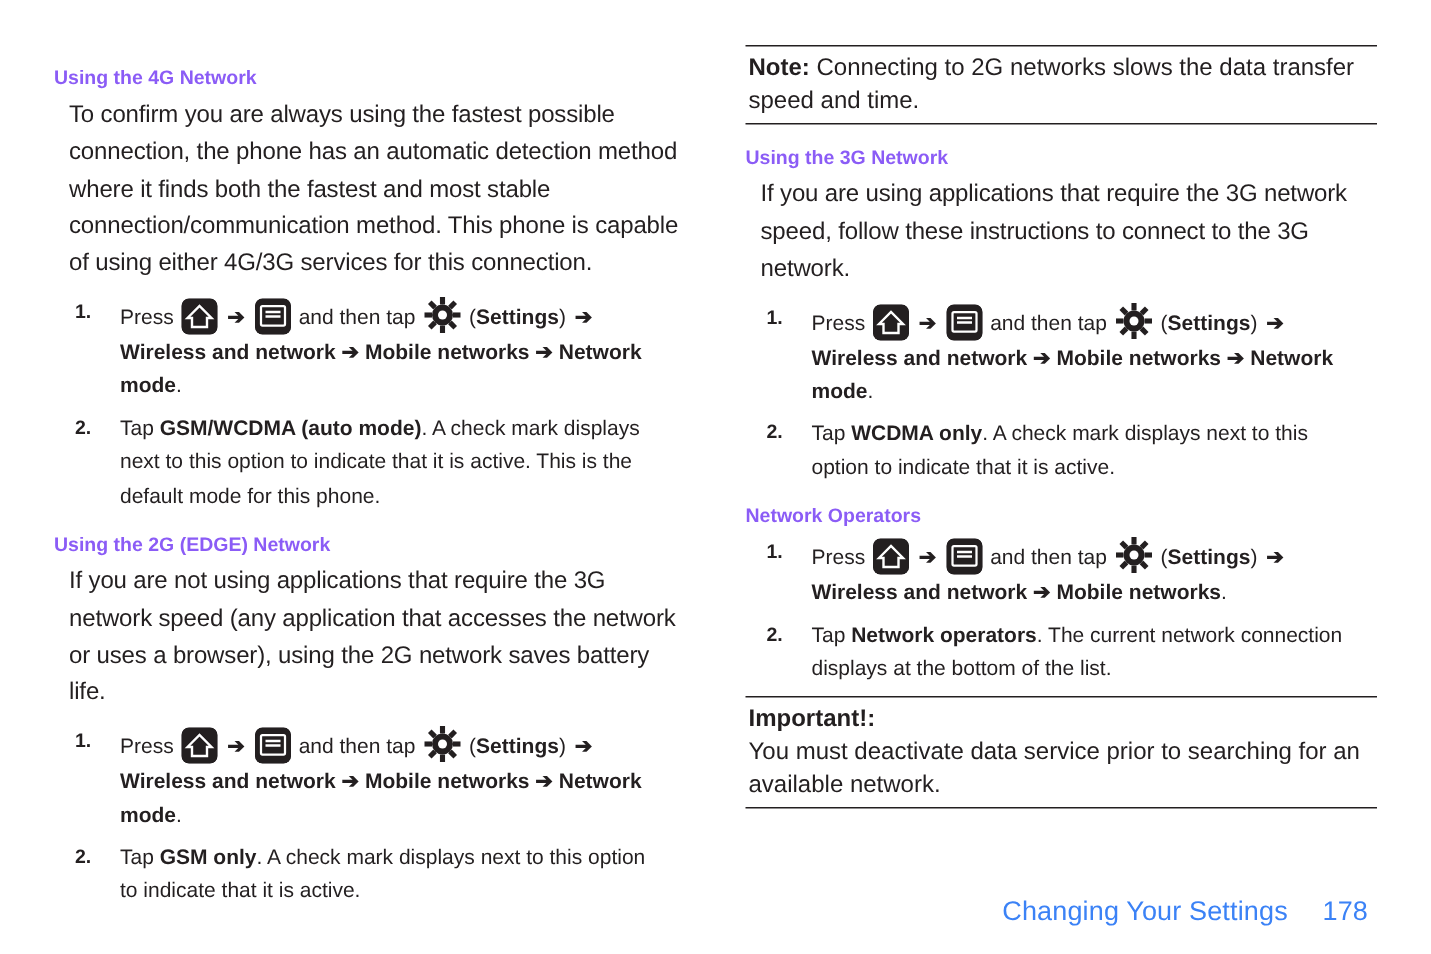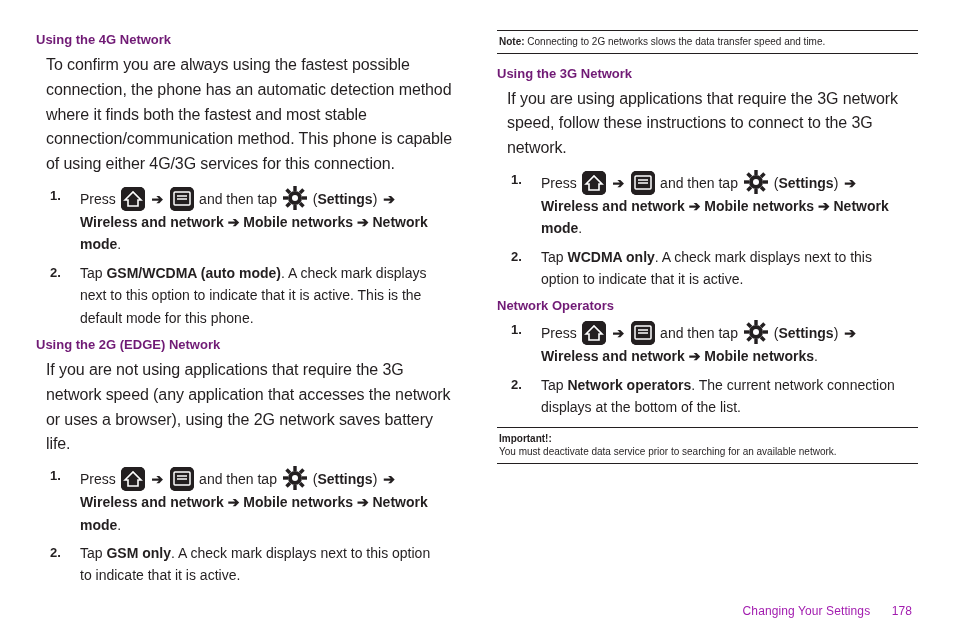--- a/index.html
+++ b/index.html
@@ -19,24 +19,24 @@
     position: relative;
   }
   .col {
     width: 50%;
     box-sizing: border-box;
   }
   .col.left { padding-right: 20px; }
   .col.right { padding-left: 20px; }
 
   .h-blue {
-    color: #701a75;
+    color: #8b5cf6;
     font-weight: 700;
     font-size: 13px;
-    margin: 2px 0 6px 0;
+    margin: 14px 0 6px 0;
     font-family: Arial, Helvetica, sans-serif;
   }
 
   .body {
     font-size: 16px;
     line-height: 1.55;
     margin: 0 0 8px 10px;
     font-family: "Helvetica Neue", Arial, sans-serif;
     letter-spacing: -0.1px;
   }
@@ -65,32 +65,32 @@
     top: 1px;
   }
 
   .bold { font-weight: 700; }
 
   
   .callout {
     border-top: 1px solid #231f20;
     border-bottom: 1px solid #231f20;
     padding: 4px 2px;
-    font-size: 10px;
+    font-size: 16px;
     line-height: 1.35;
   }
   .callout .cb { font-weight: 700; }
   .callout.sp { margin-bottom: 12px; }
 
   .footer {
     position: absolute;
     right: 42px;
     bottom: 18px;
-    font-size: 12px;
-    color: #a21caf;
+    font-size: 18px;
+    color: #3b82f6;
     letter-spacing: 0.1px;
   }
   .footer .pn { margin-left: 18px; }
 
   
   .ic {
     display: inline-flex;
     vertical-align: -7px;
     width: 24px;
     height: 24px;

